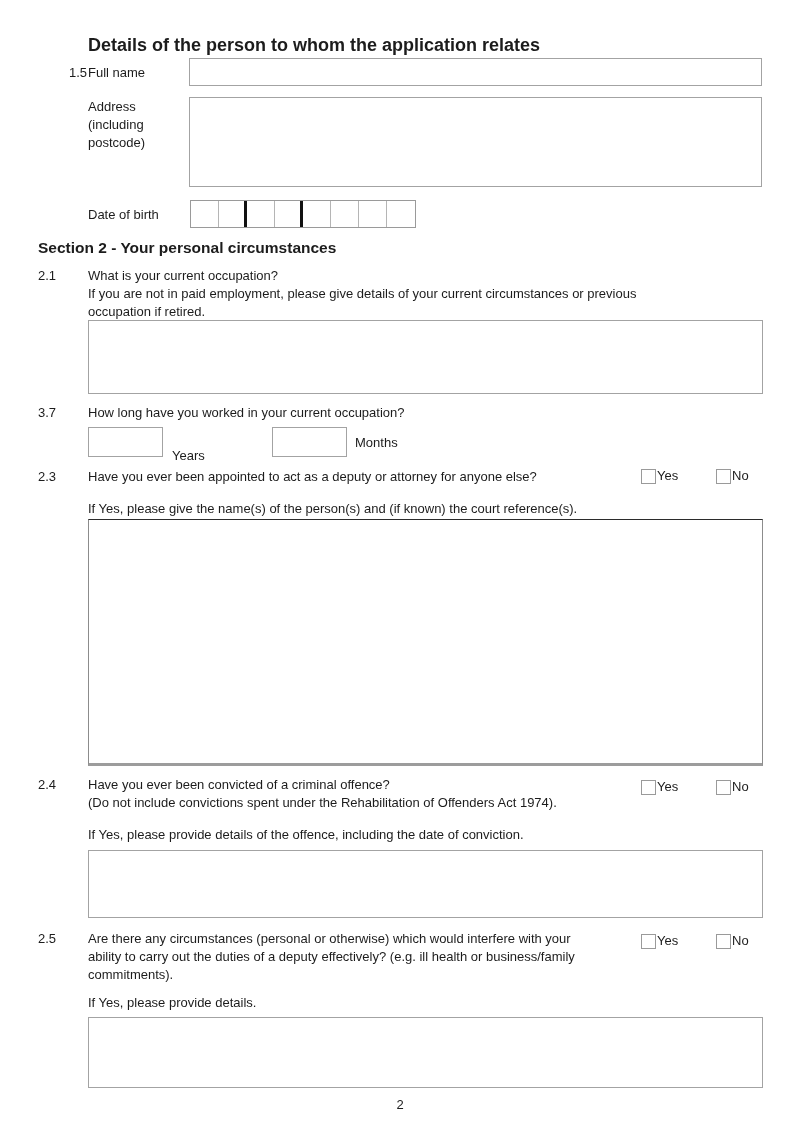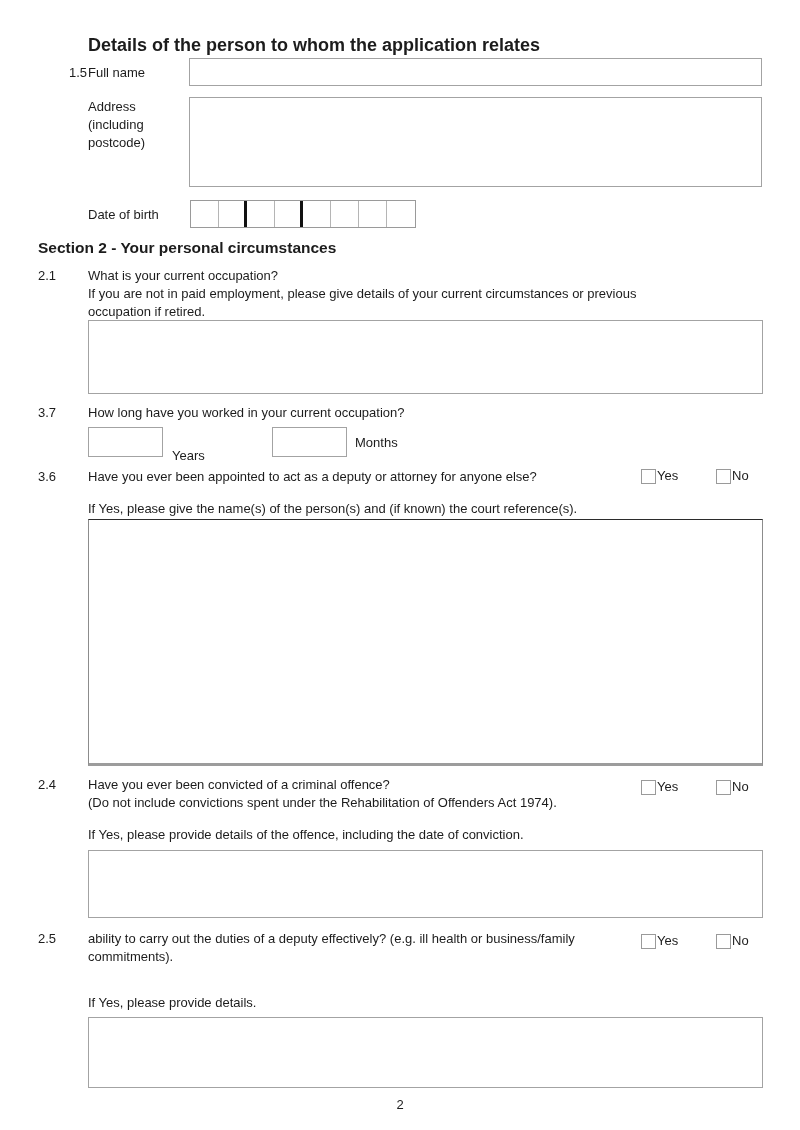--- a/index.html
+++ b/index.html
@@ -79,21 +79,21 @@
   </div>
   <textarea class="field" style="left: 88px; top: 320px; width: 675px; height: 74px;"></textarea>
 
   <div class="num" style="top:404px;">3.7</div>
   <div class="qtext" style="top:404px;">How long have you worked in your current occupation?</div>
   <input type="text" class="field" style="left: 88px; top: 427px; width: 75px; height: 30px;">
   <div class="abs" style="left:172px; top:434px;margin-top:13px;">Years</div>
   <input type="text" class="field" style="left: 272px; top: 427px; width: 75px; height: 30px;">
   <div class="abs" style="left:355px; top:434px;">Months</div>
 
-  <div class="num" style="top:468px;">3.6</div>
+  <div class="num" style="top:468px;">2.3</div>
   <div class="qtext" style="top:468px;">Have you ever been appointed to act as a deputy or attorney for anyone else?</div>
   <div class="yn-pair" style="left:641px; top:467px;">
     <span class="checkbox"></span>
     <span class="yn-label">Yes</span>
   </div>
   <div class="yn-pair" style="left:716px; top:467px;">
     <span class="checkbox"></span>
     <span class="yn-label">No</span>
   </div>
   <div class="qtext" style="top:500px;">If Yes, please give the name(s) of the person(s) and (if known) the court reference(s).</div>
@@ -110,20 +110,21 @@
   </div>
   <div class="yn-pair" style="left:716px; top:778px;">
     <span class="checkbox"></span>
     <span class="yn-label">No</span>
   </div>
   <div class="qtext" style="top:826px;">If Yes, please provide details of the offence, including the date of conviction.</div>
   <textarea class="field" style="left: 88px; top: 850px; width: 675px; height: 68px;"></textarea>
 
   <div class="num" style="top:930px;">2.5</div>
   <div class="qtext" style="top:930px;">
+    <div>Are there any circumstances (personal or otherwise) which would interfere with your</div>
     <div>ability to carry out the duties of a deputy effectively? (e.g. ill health or business/family</div>
     <div>commitments).</div>
   </div>
   <div class="yn-pair" style="left:641px; top:932px;">
     <span class="checkbox"></span>
     <span class="yn-label">Yes</span>
   </div>
   <div class="yn-pair" style="left:716px; top:932px;">
     <span class="checkbox"></span>
     <span class="yn-label">No</span>

